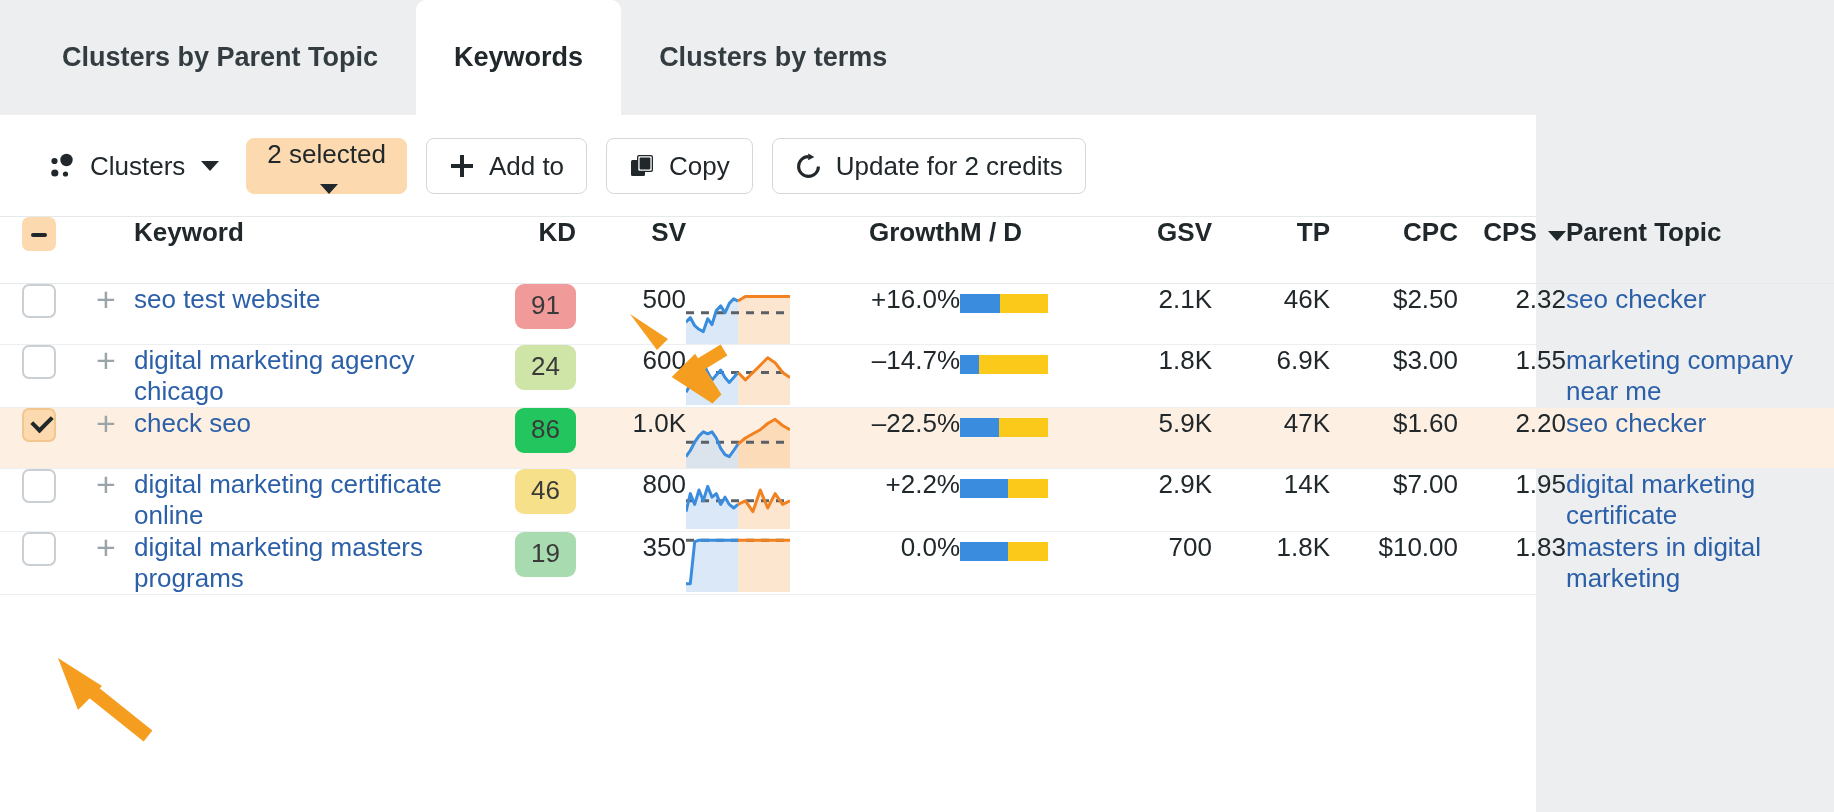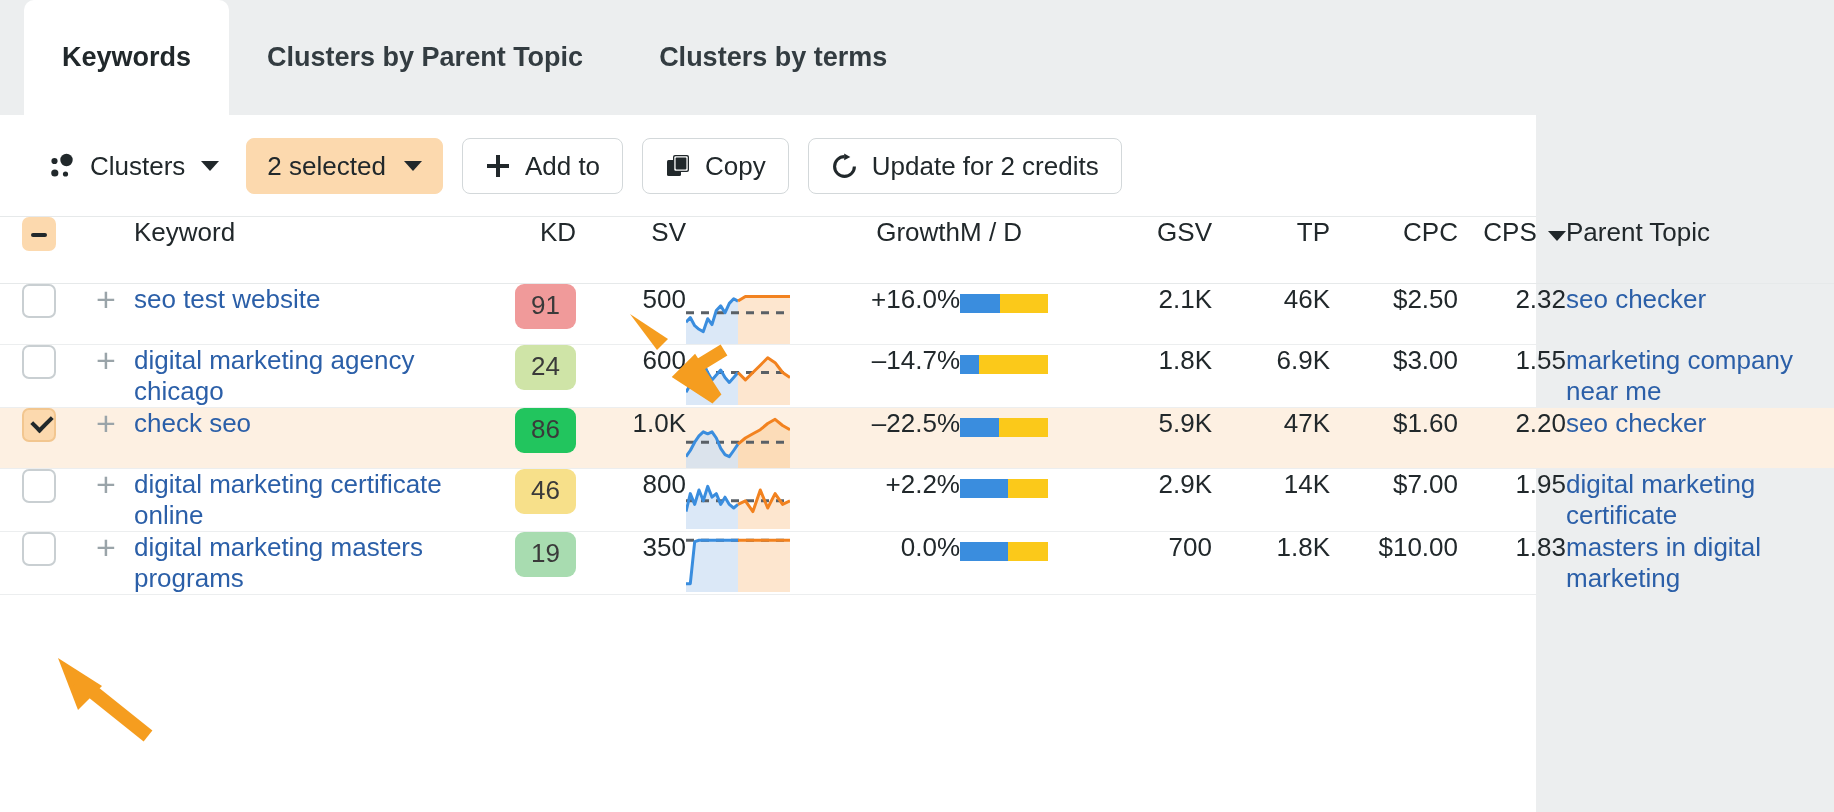--- a/index.html
+++ b/index.html
@@ -81,37 +81,38 @@
     font-size: 26px;
     color: #21282b;
     cursor: pointer;
     white-space: nowrap;
   }
   .btn.selected-pill {
     background: #fcd9ae;
     border-color: #fcd9ae;
     color: #21282b;
     padding: 0 20px;
+    flex-direction: column;
   }
   .btn svg { display:block; }
 
   
   table.kwtable {
     width: 1834px;
     border-collapse: collapse;
     table-layout: fixed;
   }
   table.kwtable th, table.kwtable td {
     font-size: 26px;
     color: #21282b;
     padding: 0;
     vertical-align: top;
   }
   thead th {
-    font-weight: normal;
+    font-weight: bold;
     height: 66px;
     vertical-align: middle;
     border-bottom: 1px solid #e6e9ea;
     white-space: nowrap;
     margin-left: 32px;
   }
   tbody tr { border-bottom: 1px solid #eceeef; }
   tbody tr.sel { background: #fdf0e2; }
   tbody td { padding-top: 22px; padding-bottom: 22px; }
 
@@ -209,25 +210,25 @@
 
   
   .arrow { position: absolute; pointer-events: none; }
   #arrow-addto { left: 620px; top: 186px; }
   #arrow-checkbox { left: 44px; top: 536px; }
 </style>
 </head>
 <body>
 
 <div class="tabstrip">
+  <div class="tab">
+    <span>Clusters by Parent Topic</span>
+  </div>
   <div class="tab active">
     <span>Keywords</span>
-  </div>
-  <div class="tab">
-    <span>Clusters by Parent Topic</span>
   </div>
   <div class="tab">
     <span>Clusters by terms</span>
   </div>
 </div>
 
 <div class="panel">
 
   <div class="toolbar">
 

